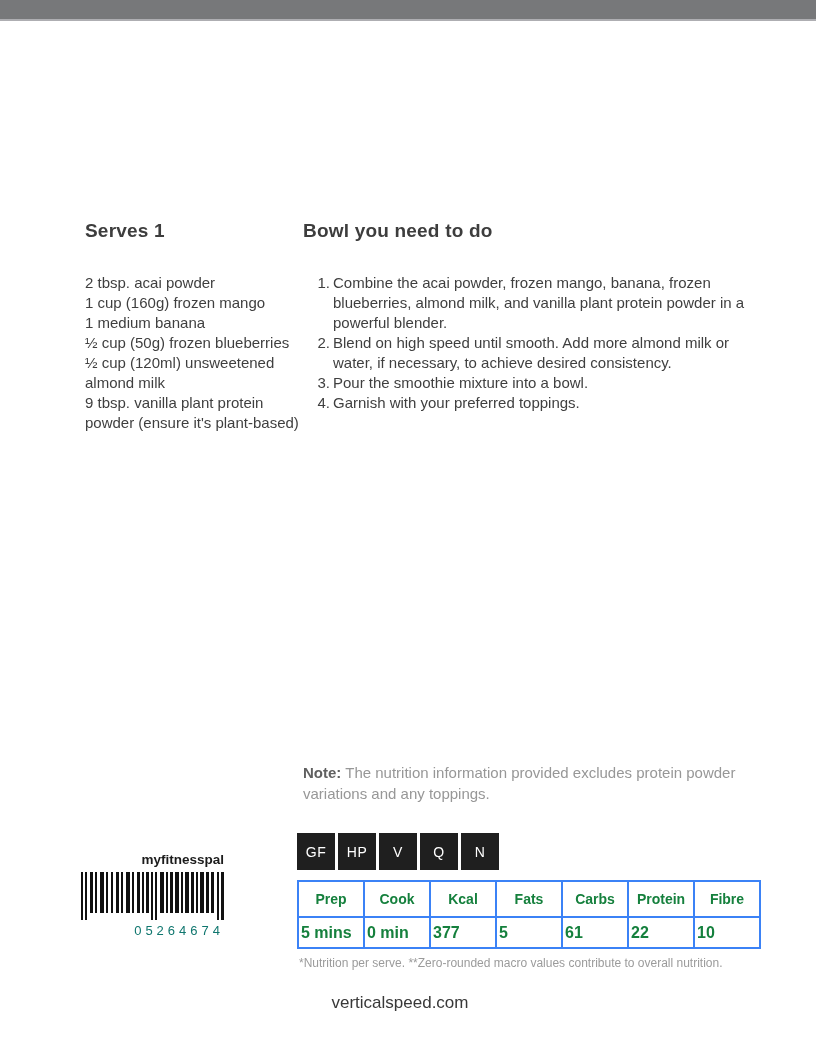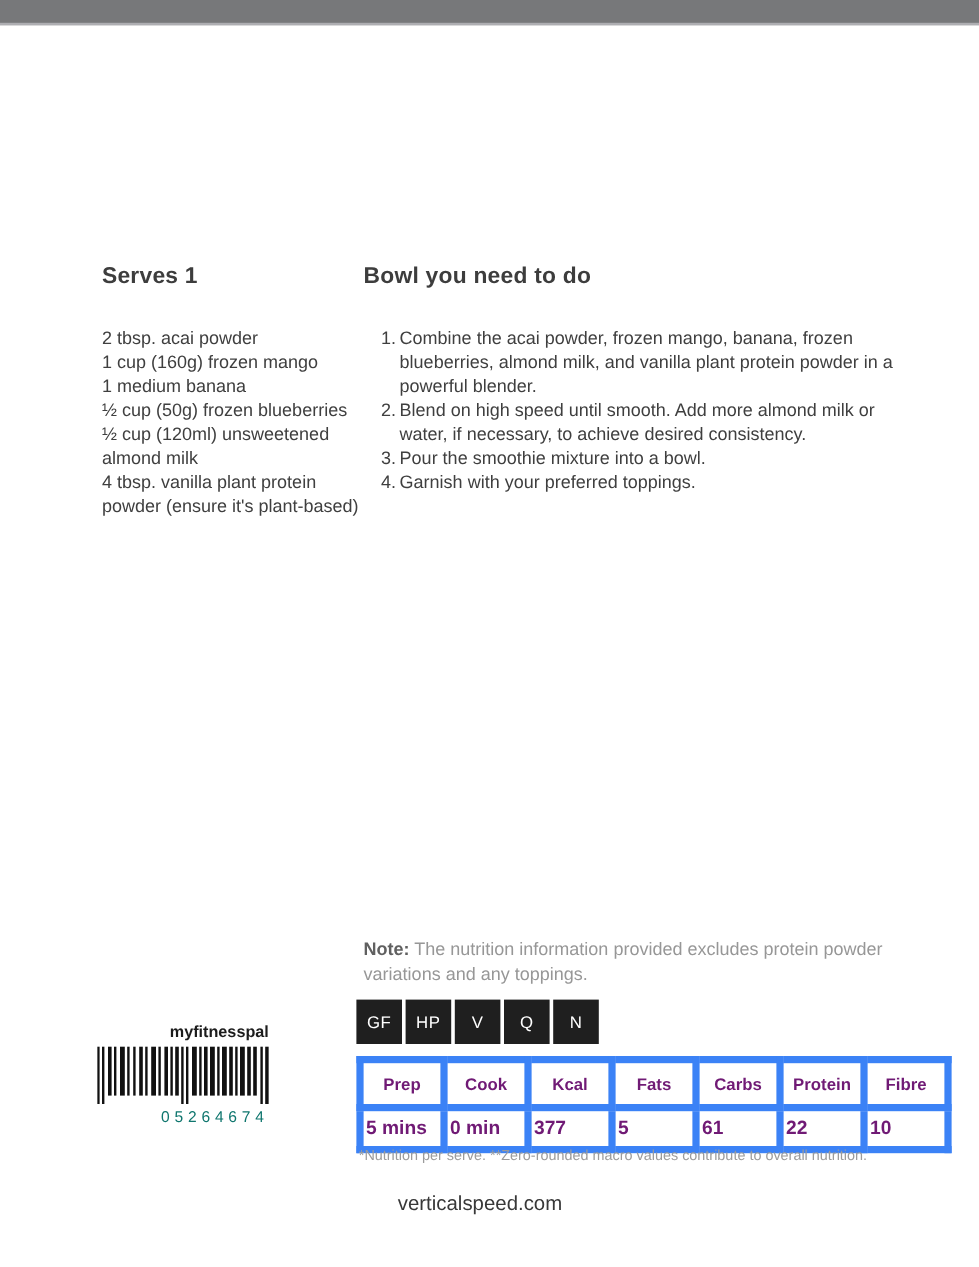--- a/index.html
+++ b/index.html
@@ -22,34 +22,34 @@
   .col.right { left: 303px; width: 470px; }
   .h2 { font-size: 19px; line-height: 22px; font-weight: bold; color: #3d3d3d; letter-spacing: 0.2px; }
   .ing-lines {
     margin-top: 31px; font-size: 15px; line-height: 20px; color: #3f3f3f; white-space: pre;
   }
   .steps { margin-top: 31px; }
   .step { display: flex; font-size: 15px; line-height: 20px; color: #3f3f3f; }
   .stepnum { flex: none; width: 27px; text-align: right; }
   .steptext { white-space: pre; padding-left: 3px; }
   .note {
-    position: absolute; left: 303px; top: 781px; width: 452px;
+    position: absolute; left: 303px; top: 762px; width: 452px;
     font-size: 15px; line-height: 21px; color: #979797;
   }
   .notelabel { color: #606060; font-weight: bold; }
   .badges { position: absolute; left: 297px; top: 833px; display: flex; gap: 3px; }
   .badge {
     width: 38px; height: 37px; background: #1f1f1f; color: #ffffff;
     display: flex; align-items: center; justify-content: center;
     font-size: 14px; letter-spacing: 0.5px;
   }
   .ntable { position: absolute; left: 297px; top: 880px; border-collapse: collapse; }
   .ntable th, .ntable td {
-    border: 6px solid #3b82f6; width: 60px; 
-    color: #701a75; padding: 0 2px;
+    border: 2px solid #3b82f6; width: 60px; 
+    color: #15803d; padding: 0 2px;
   }
   .ntable th { height: 34px; font-size: 14px; font-weight: bold; }
   .ntable td { height: 29px; font-size: 16px; font-weight: bold; }
   .footnote { position: absolute; left: 299px; top: 956px; font-size: 12px; color: #9b9b9b; }
   .barcode { position: absolute; left: 80px; top: 852px; width: 144px; text-align: right; }
   .bbrand { font-size: 13.5px; font-weight: bold; color: #1c1c1c; }
   .bars { display: block; margin: 5px auto 0; }
   .bnum { margin-top: 2px; font-size: 13px; color: #0f766e; letter-spacing: 4px; padding-left: 4px; }
   .site { position: absolute; left: 0; top: 993px; width: 800px; text-align: center; font-size: 17px; color: #383838; }
 </style>
@@ -62,21 +62,21 @@
 
 
   <div class="col left">
     <div class="h2">Serves 1</div>
     <div class="ing-lines">2 tbsp. acai powder
 1 cup (160g) frozen mango
 1 medium banana
 ½ cup (50g) frozen blueberries
 ½ cup (120ml) unsweetened
 almond milk
-4 tbsp. vanilla plant protein
+9 tbsp. vanilla plant protein
 powder (ensure it's plant-based)</div>
   </div>
 
   <div class="col right">
     <div class="h2">Bowl you need to do</div>
     <div class="steps">
 
         <div class="step">
           <span class="stepnum">1.</span>
           <span class="steptext">Combine the acai powder, frozen mango, banana, frozen

